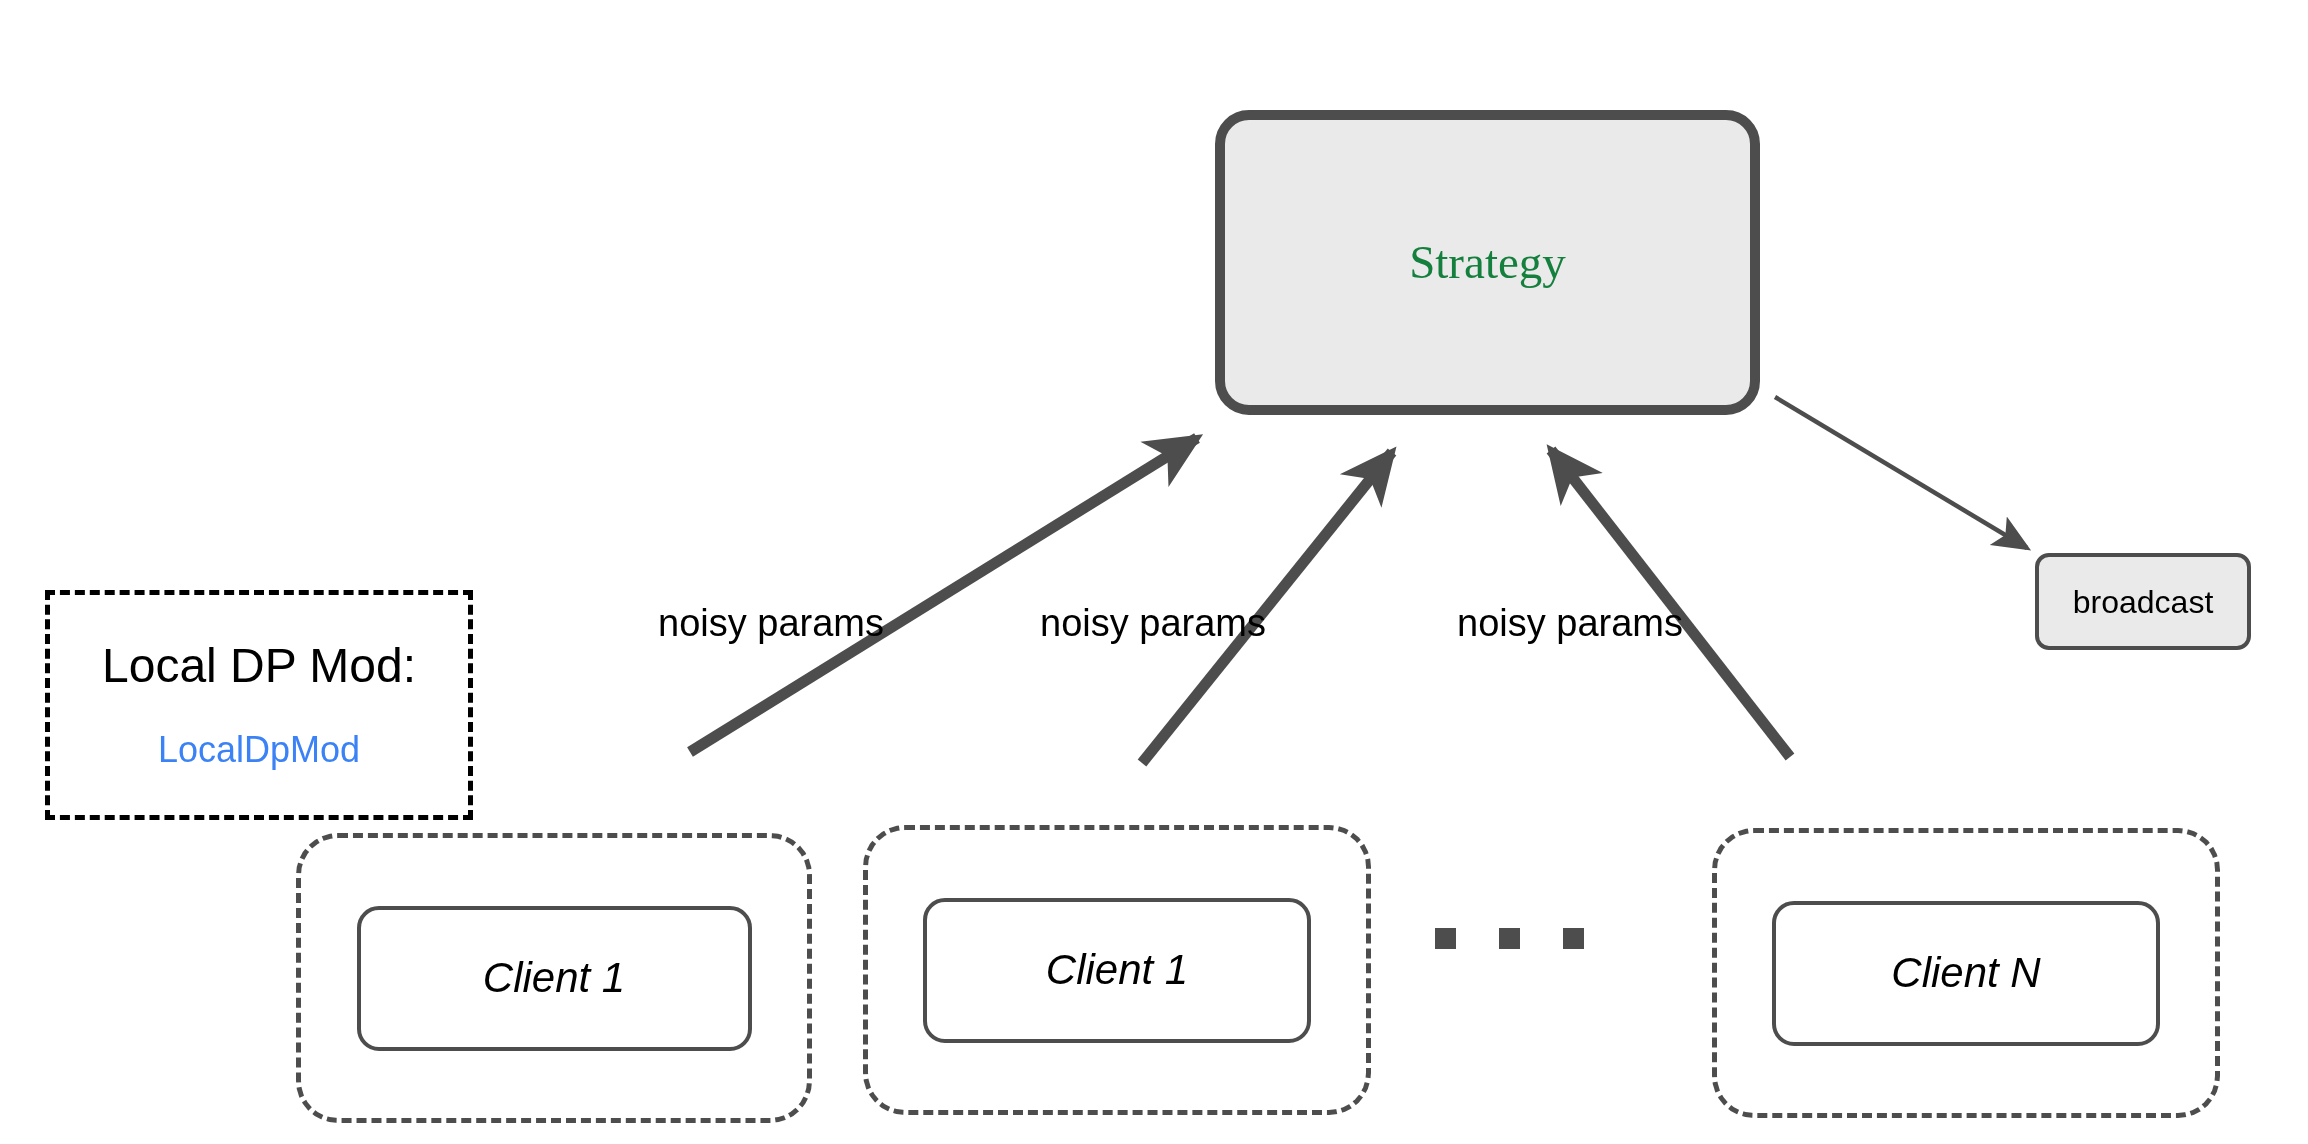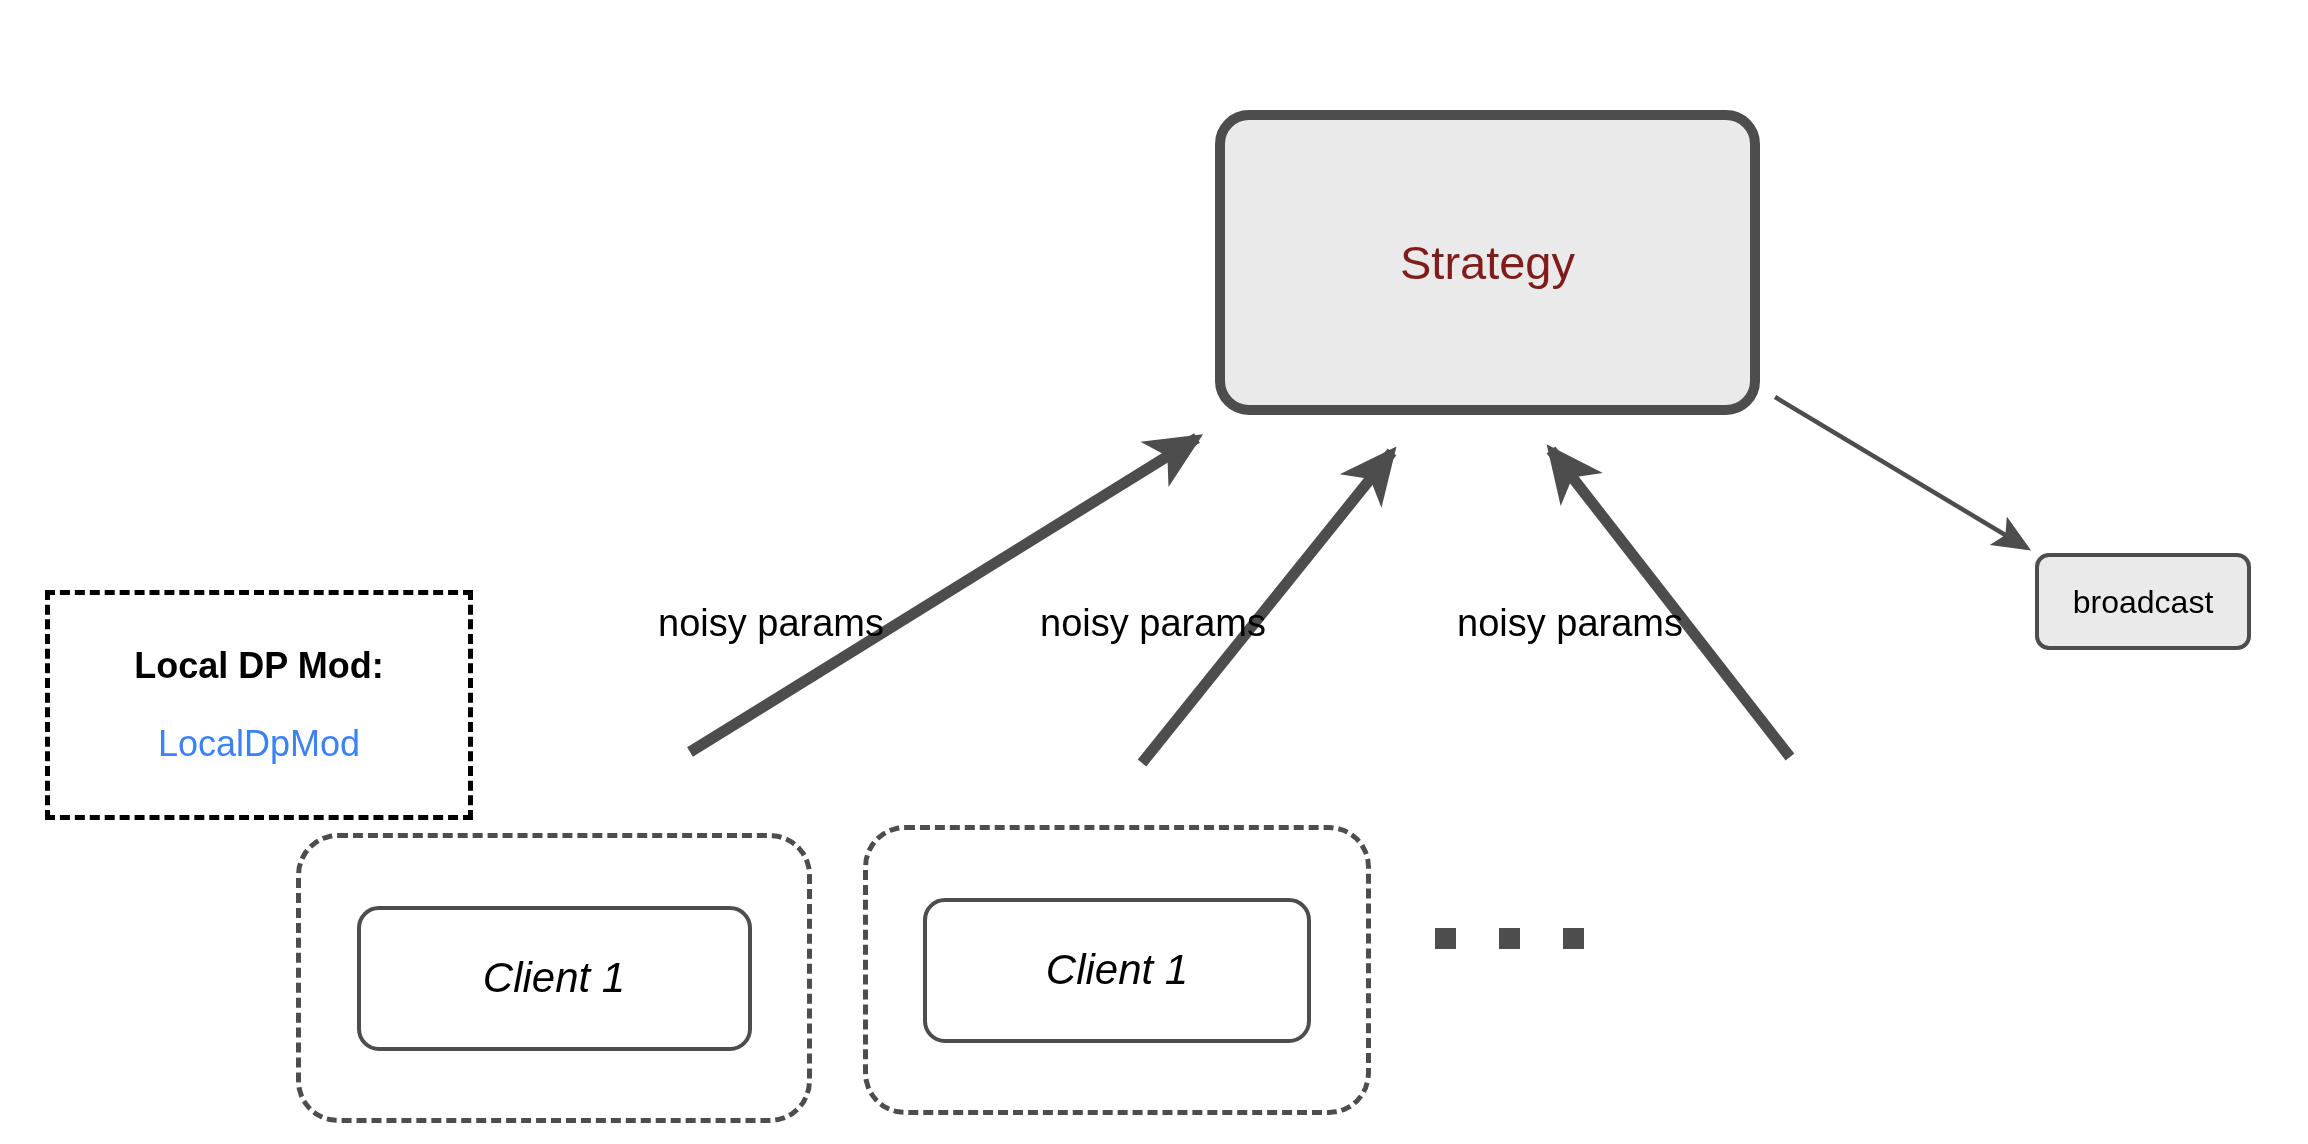--- a/index.html
+++ b/index.html
@@ -36,22 +36,23 @@
     box-sizing: border-box;
     background: #EAEAEA;
     border: 10px solid #4D4D4D;
     border-radius: 34px;
     display: flex;
     align-items: center;
     justify-content: center;
   }
   .strategy-label {
     font-size: 47px;
-    color: #7f1d1d;
-    line-height: 1;
+    color: #15803d;
+    line-height: 1;
+    font-family: Liberation Serif, serif;
   }
 
   
   .broadcast-node {
     position: absolute;
     left: 2035px;
     top: 553px;
     width: 216px;
     height: 97px;
     box-sizing: border-box;
@@ -77,22 +78,22 @@
     height: 230px;
     box-sizing: border-box;
     background: transparent;
     border: 5px dashed #000000;
     display: flex;
     flex-direction: column;
     align-items: center;
     justify-content: center;
   }
   .dpmod-title {
-    font-size: 36px;
-    font-weight: bold;
+    font-size: 48px;
+    font-weight: normal;
     color: #000000;
     line-height: 1;
     margin-bottom: 42px;
   }
   .dpmod-value {
     font-size: 36px;
     color: #3b82f6;
     line-height: 1;
   }
 
@@ -207,14 +208,19 @@
       <span class="client-label">Client 1</span>
     </div>
   </div>
 
   <div class="ellipsis">
     <span class="dot"></span>
     <span class="dot"></span>
     <span class="dot"></span>
   </div>
 
+  <div class="client-group" id="client-group-n">
+    <div class="client-box">
+      <span class="client-label">Client N</span>
+    </div>
+  </div>
 
 </div>
 
 </body></html>

